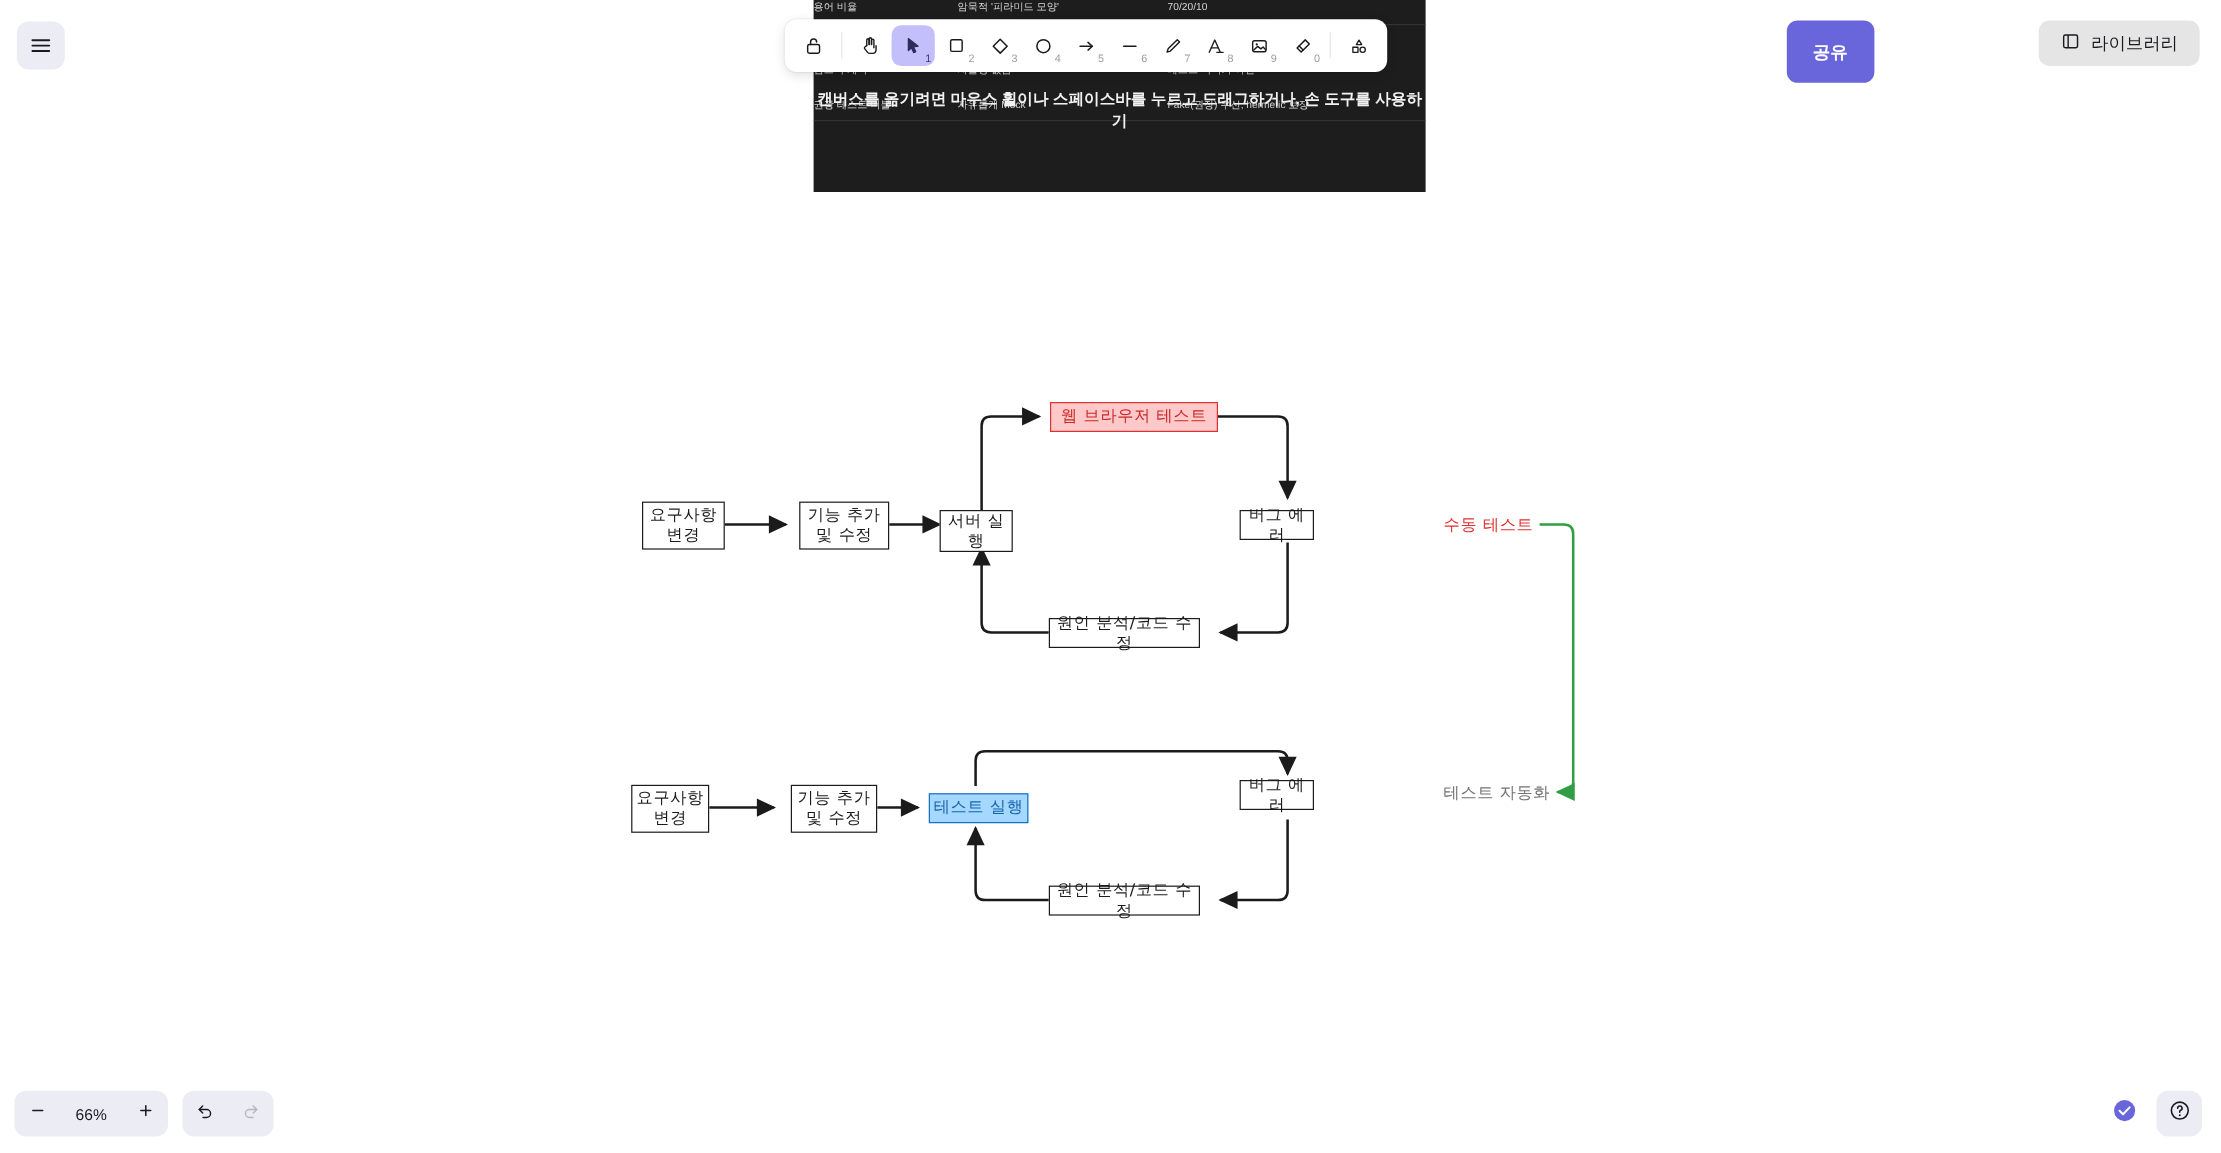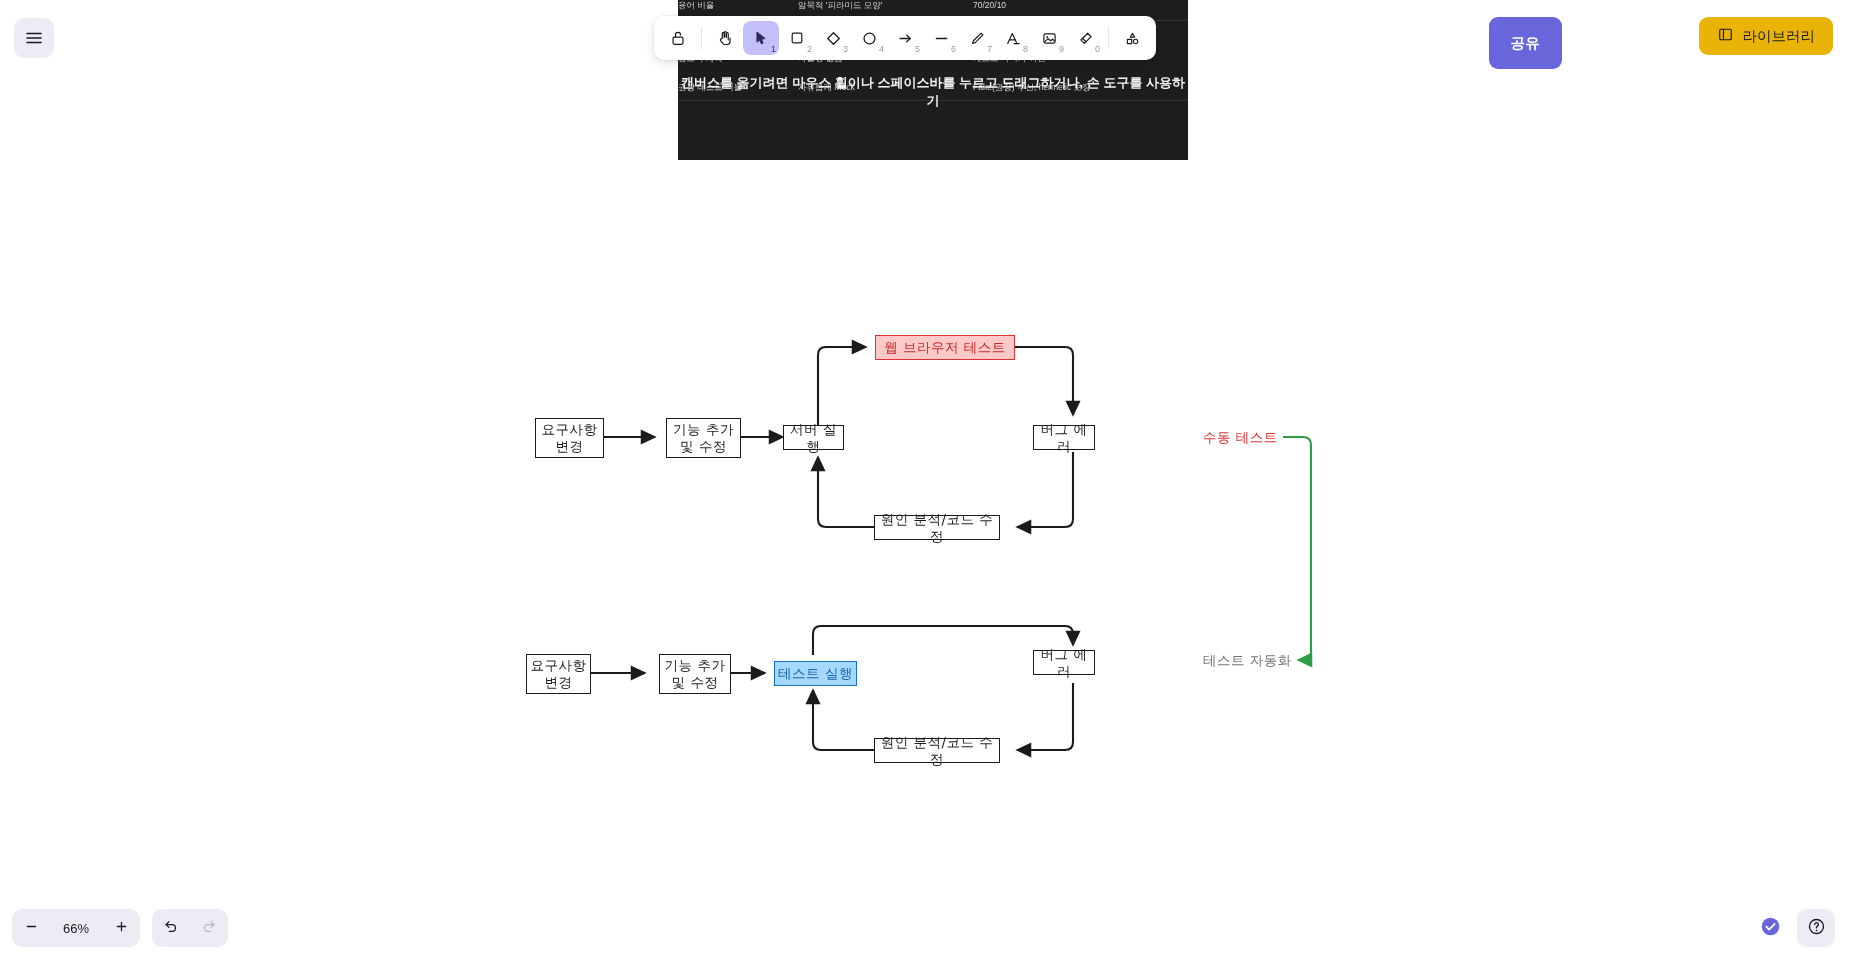--- a/index.html
+++ b/index.html
@@ -46,21 +46,21 @@
   .share-btn {
     position: absolute; right: 289px; top: 17px;
     height: 52px; padding: 0 22px; border-radius: 9px;
     background: #6965db; color: #ffffff; font-size: 14.5px; font-weight: 600;
     display: flex; align-items: center; justify-content: center; cursor: pointer;
     letter-spacing: .2px;
   }
   .library-btn {
     position: absolute; right: 18px; top: 17px;
     height: 38px; padding: 0 18px; border-radius: 9px;
-    background: #eab308; color: #1b1b1f; font-size: 14.5px;
+    background: #e5e5e5; color: #1b1b1f; font-size: 14.5px;
     display: flex; align-items: center; gap: 9px; cursor: pointer;
   }
 
   
   .dark-panel {
     position: absolute; left: 678px; top: 0px; width: 510px; height: 160px;
     background: #1d1d1d; color: #d6d6d6; overflow: hidden; z-index: 10;
     font-size: 8.5px;
   }
   .dp-row { position: absolute; left: 0; width: 100%; display: flex; }
@@ -341,21 +341,21 @@
 
       <path d="M1283 437 L1303 437 Q1311 437 1311 445 L1311 652 Q1311 660 1303 660 L1298 660" fill="none" stroke="#2f9e44" stroke-width="2.1" marker-end="url(#ahg)"></path>
     </svg>
 
     <div class="node" style="left:535px; top:418px; width:69px; height:40px;">요구사항
 변경</div>
 
     <div class="node" style="left:666px; top:418px; width:75px; height:40px;">기능 추가
 및 수정</div>
 
-    <div class="node" style="left:783px; top:425px; width:61px; height:25px;">서버 실행</div>
+    <div class="node" style="left:783px; top:425px; width:61px; height:35px;">서버 실행</div>
 
     <div class="node red" style="left:875px; top:335px; width:140px; height:25px;">웹 브라우저 테스트</div>
 
     <div class="node" style="left:1033px; top:425px; width:62px; height:25px;">버그 에러</div>
 
     <div class="node" style="left:874px; top:515px; width:126px; height:25px;">원인 분석/코드 수정</div>
 
     <div class="node" style="left:526px; top:654px; width:65px; height:40px;">요구사항
 변경</div>
 

